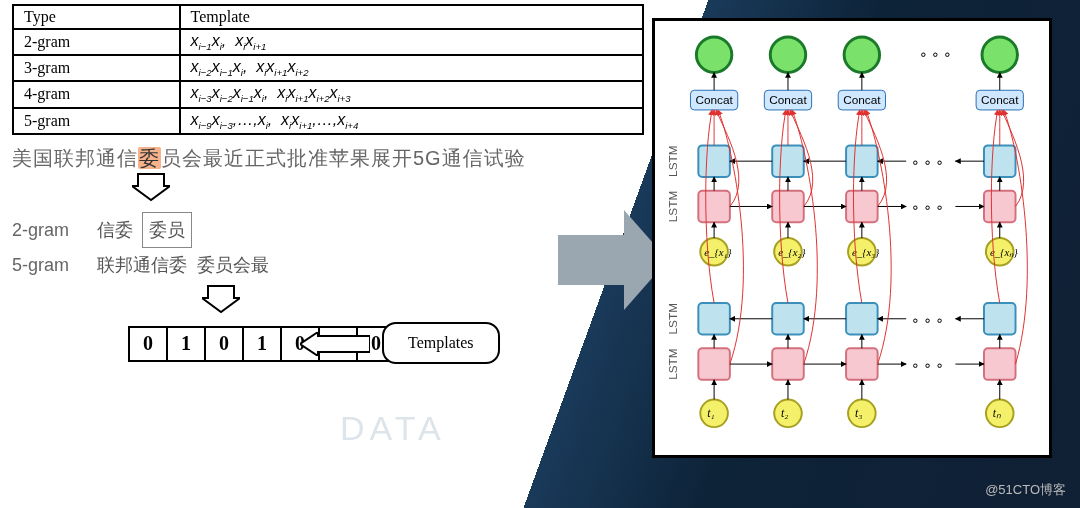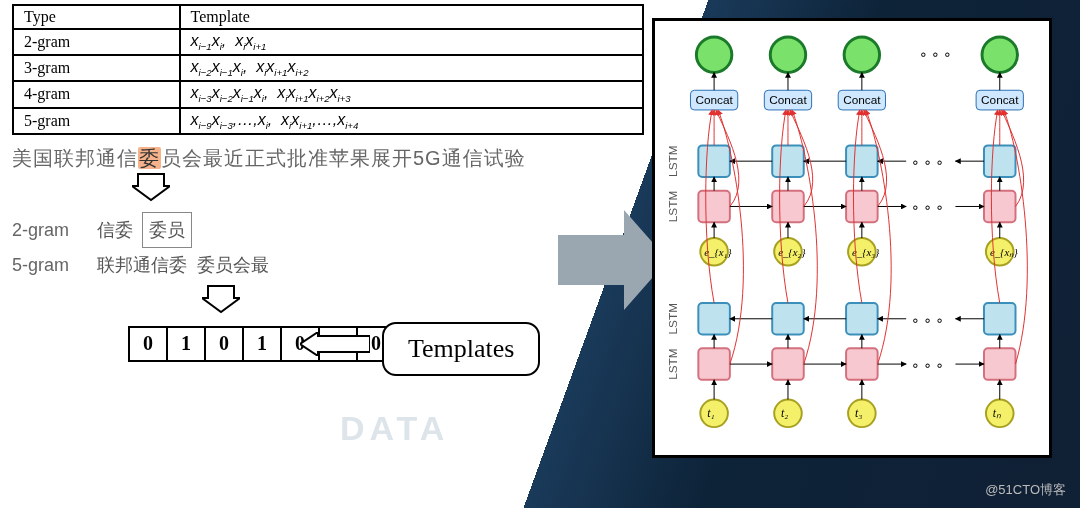--- a/index.html
+++ b/index.html
@@ -1,31 +1,31 @@
 <!DOCTYPE html>
 <html><head>
 <meta charset="utf-8">
 <style>
   html,body{margin:0;padding:0;width:1080px;height:508px;font-family:"Times New Roman",serif;background:#fff;overflow:hidden}
   .slide{position:relative;width:1080px;height:508px;background:linear-gradient(110deg,#fff 0%,#fff 56%,#1a3a5a 56%,#0d2338 70%,#102035 100%)}
-  .watermark{position:absolute;bottom:60px;left:340px;font-size:34px;color:rgba(120,150,170,.25);font-weight:700;letter-spacing:5px;font-family:sans-serif}
+  .watermark{position:absolute;bottom:60px;left:340px;font-size:34px;color:rgba(120,150,170,.25);font-weight:400;letter-spacing:5px;font-family:sans-serif}
   .watermark-cn{position:absolute;top:160px;right:290px;font-size:60px;color:rgba(140,170,190,.18);font-family:"Microsoft YaHei",sans-serif}
   
   .left{position:absolute;left:12px;top:4px;width:580px}
   table.tpl{border-collapse:collapse;width:632px;font-size:16px}
   table.tpl td{border:2px solid #000;padding:2px 10px;white-space:nowrap}
   table.tpl .hdr{font-weight:400}
   .math{font-family:Liberation Sans, sans-serif;font-style:italic}
   .math sub{font-size:.6em;font-style:italic}
   .sentence{margin-top:10px;font-size:20px;color:#666;font-family:Liberation Sans, sans-serif;letter-spacing:1px}
   .hl{background:#f6b28a;color:#333;padding:0 1px;border-radius:2px}
   .ngram-rows{font-size:18px;color:#555;font-family:"Microsoft YaHei",sans-serif;line-height:34px;margin-top:6px}
   .ngram-rows .lbl{display:inline-block;width:80px;color:#666}
   .boxed{border:1px solid #888;border-radius:0;padding:0 6px;margin-left:4px;display:inline-block;color:#555}
-  .templates-box{position:absolute;left:370px;top:318px;border:2px solid #000;border-radius:14px;padding:10px 24px;font-size:26px;background:#fff}
+  .templates-box{position:absolute;left:370px;top:318px;border:2px solid #000;border-radius:14px;padding:10px 24px;font-size:16px;background:#fff}
   .templates-arrow{position:absolute;left:288px;top:328px;width:70px;height:24px}
   .binary{border-collapse:collapse;margin-left:116px;margin-top:8px}
   .binary td{border:2px solid #000;width:34px;height:30px;text-align:center;font-size:20px;font-weight:700}
   
   .big-arrow{position:absolute;left:558px;top:210px;width:110px;height:100px;background:#9aa7b0;clip-path:polygon(0 25%,60% 25%,60% 0,100% 50%,60% 100%,60% 75%,0 75%)}
   
   .net{position:absolute;right:28px;top:18px;width:400px;height:440px;background:#fff;border:3px solid #000;box-sizing:border-box}
   .net svg{width:100%;height:100%}
   .credit{position:absolute;right:14px;bottom:9px;color:#bbb;font-size:13px;font-family:sans-serif}
   .lstm-lab{font-family:sans-serif;font-size:12px;fill:#555}

